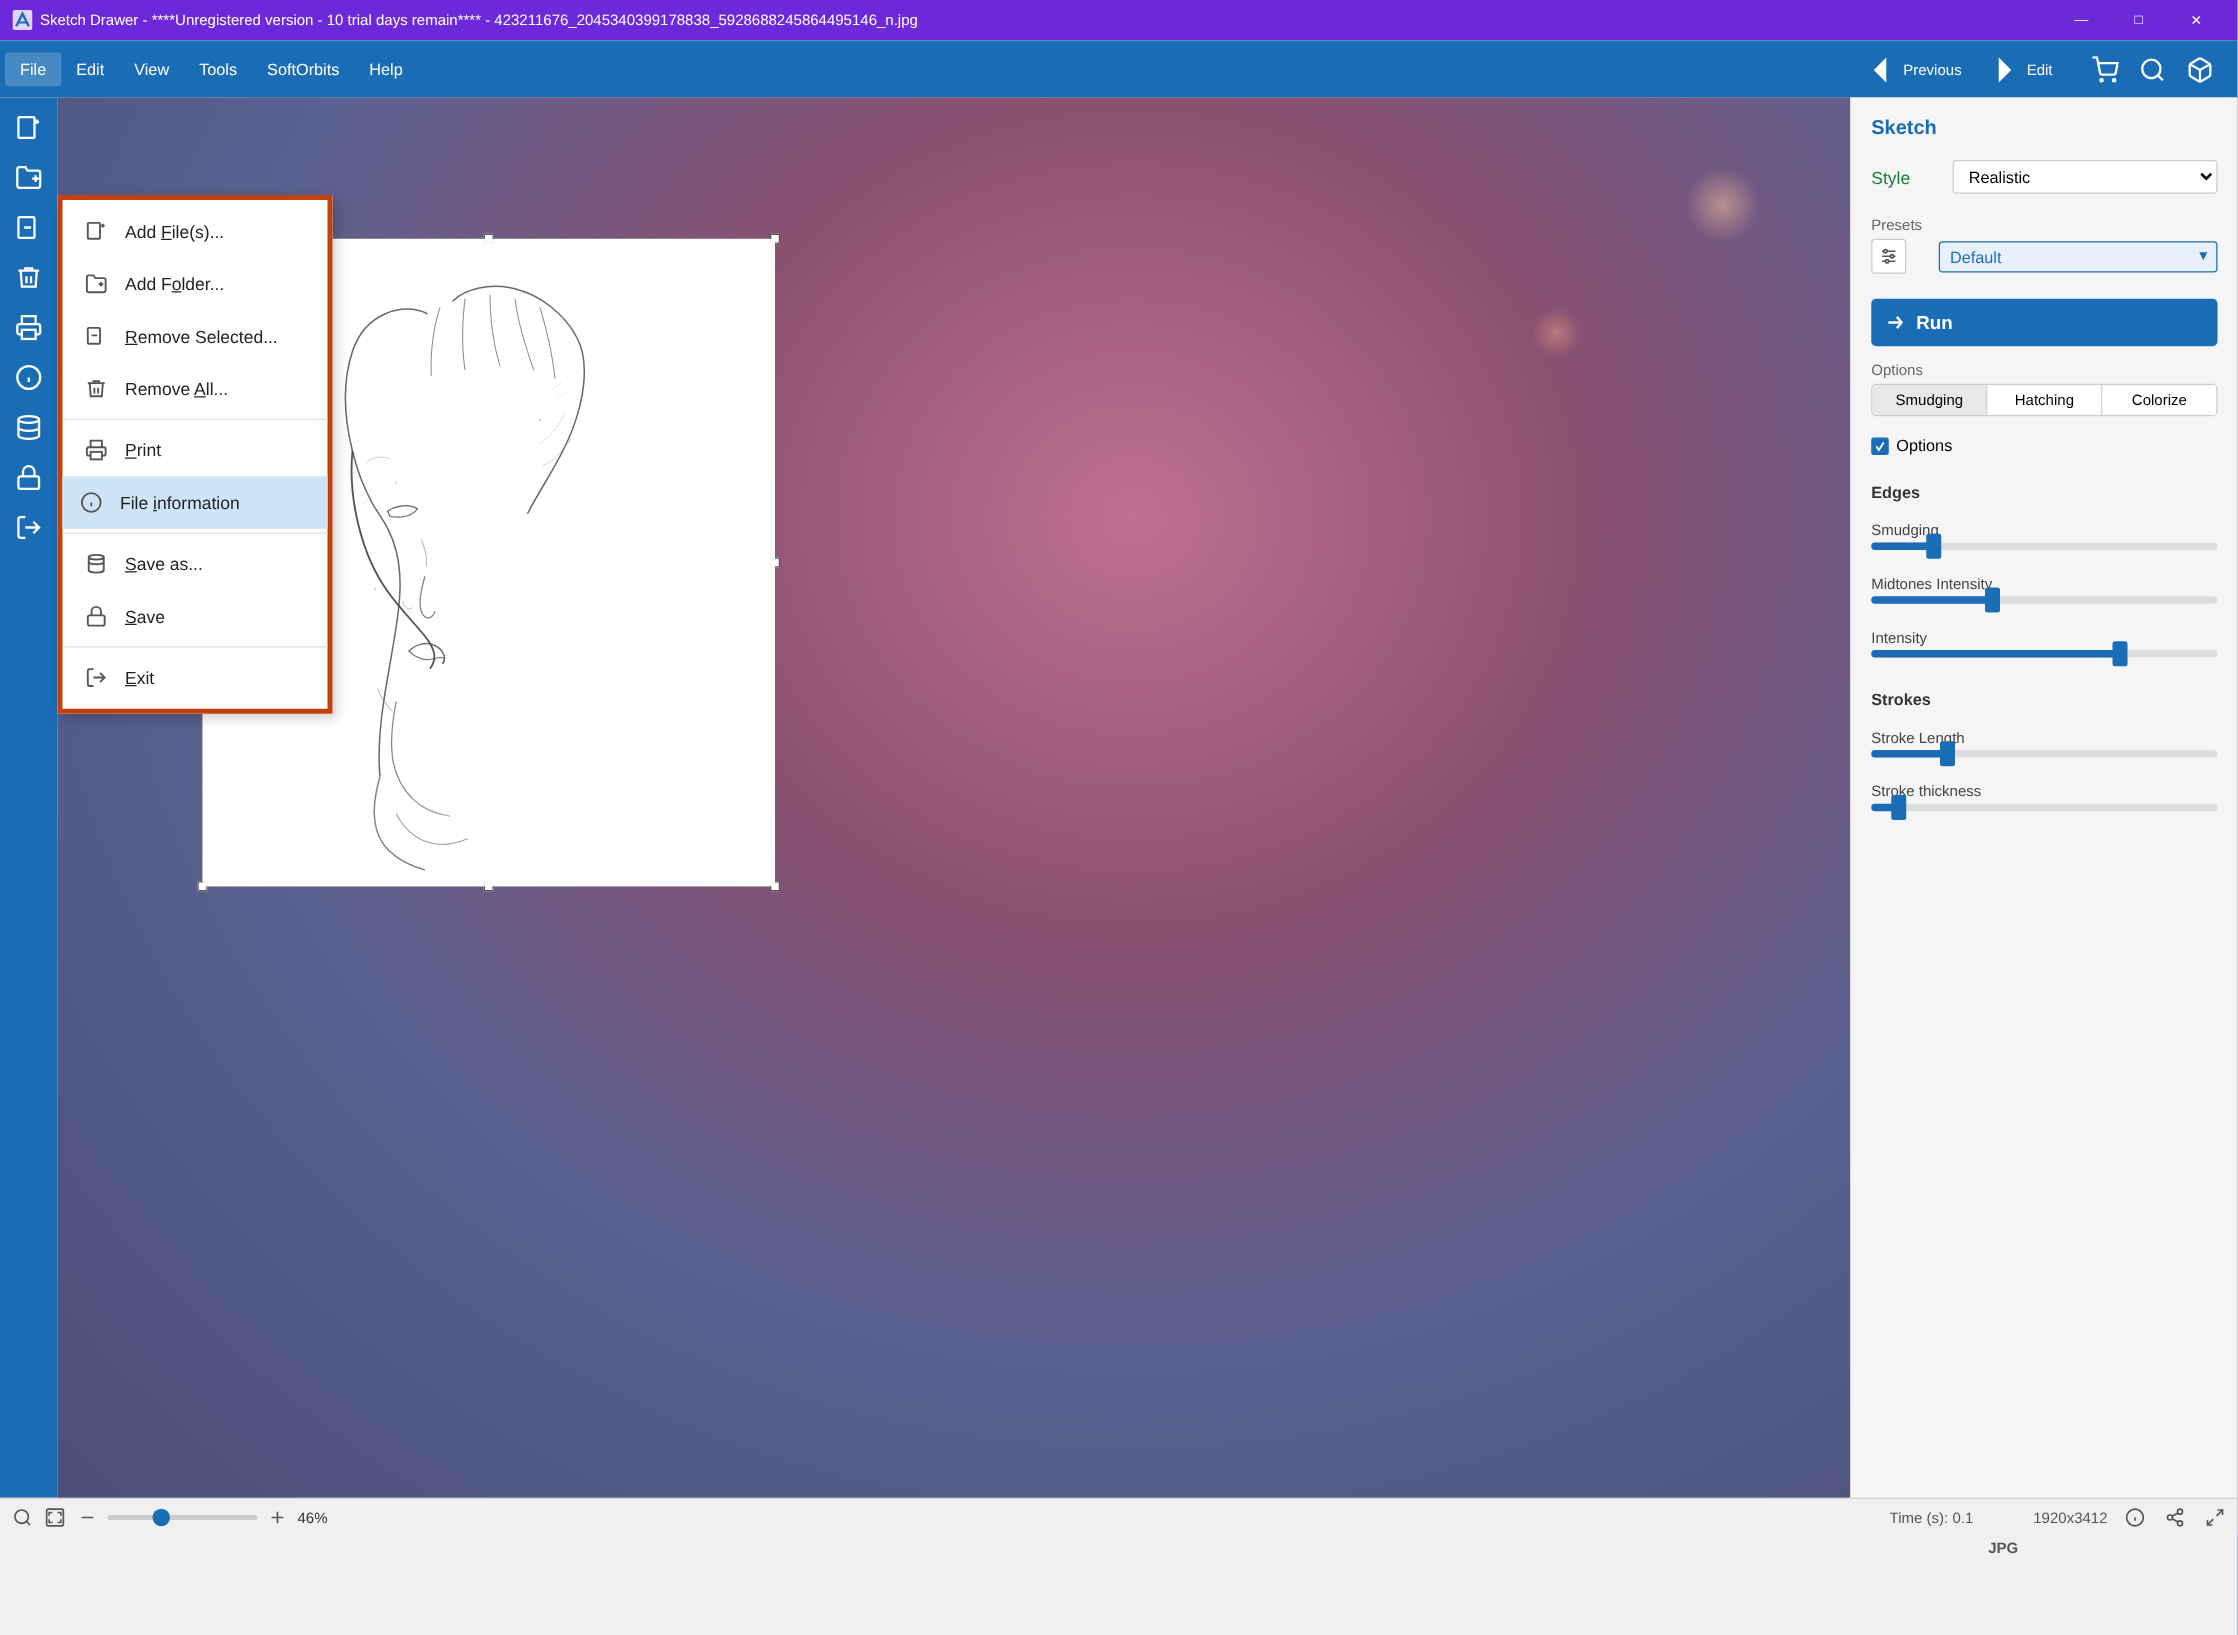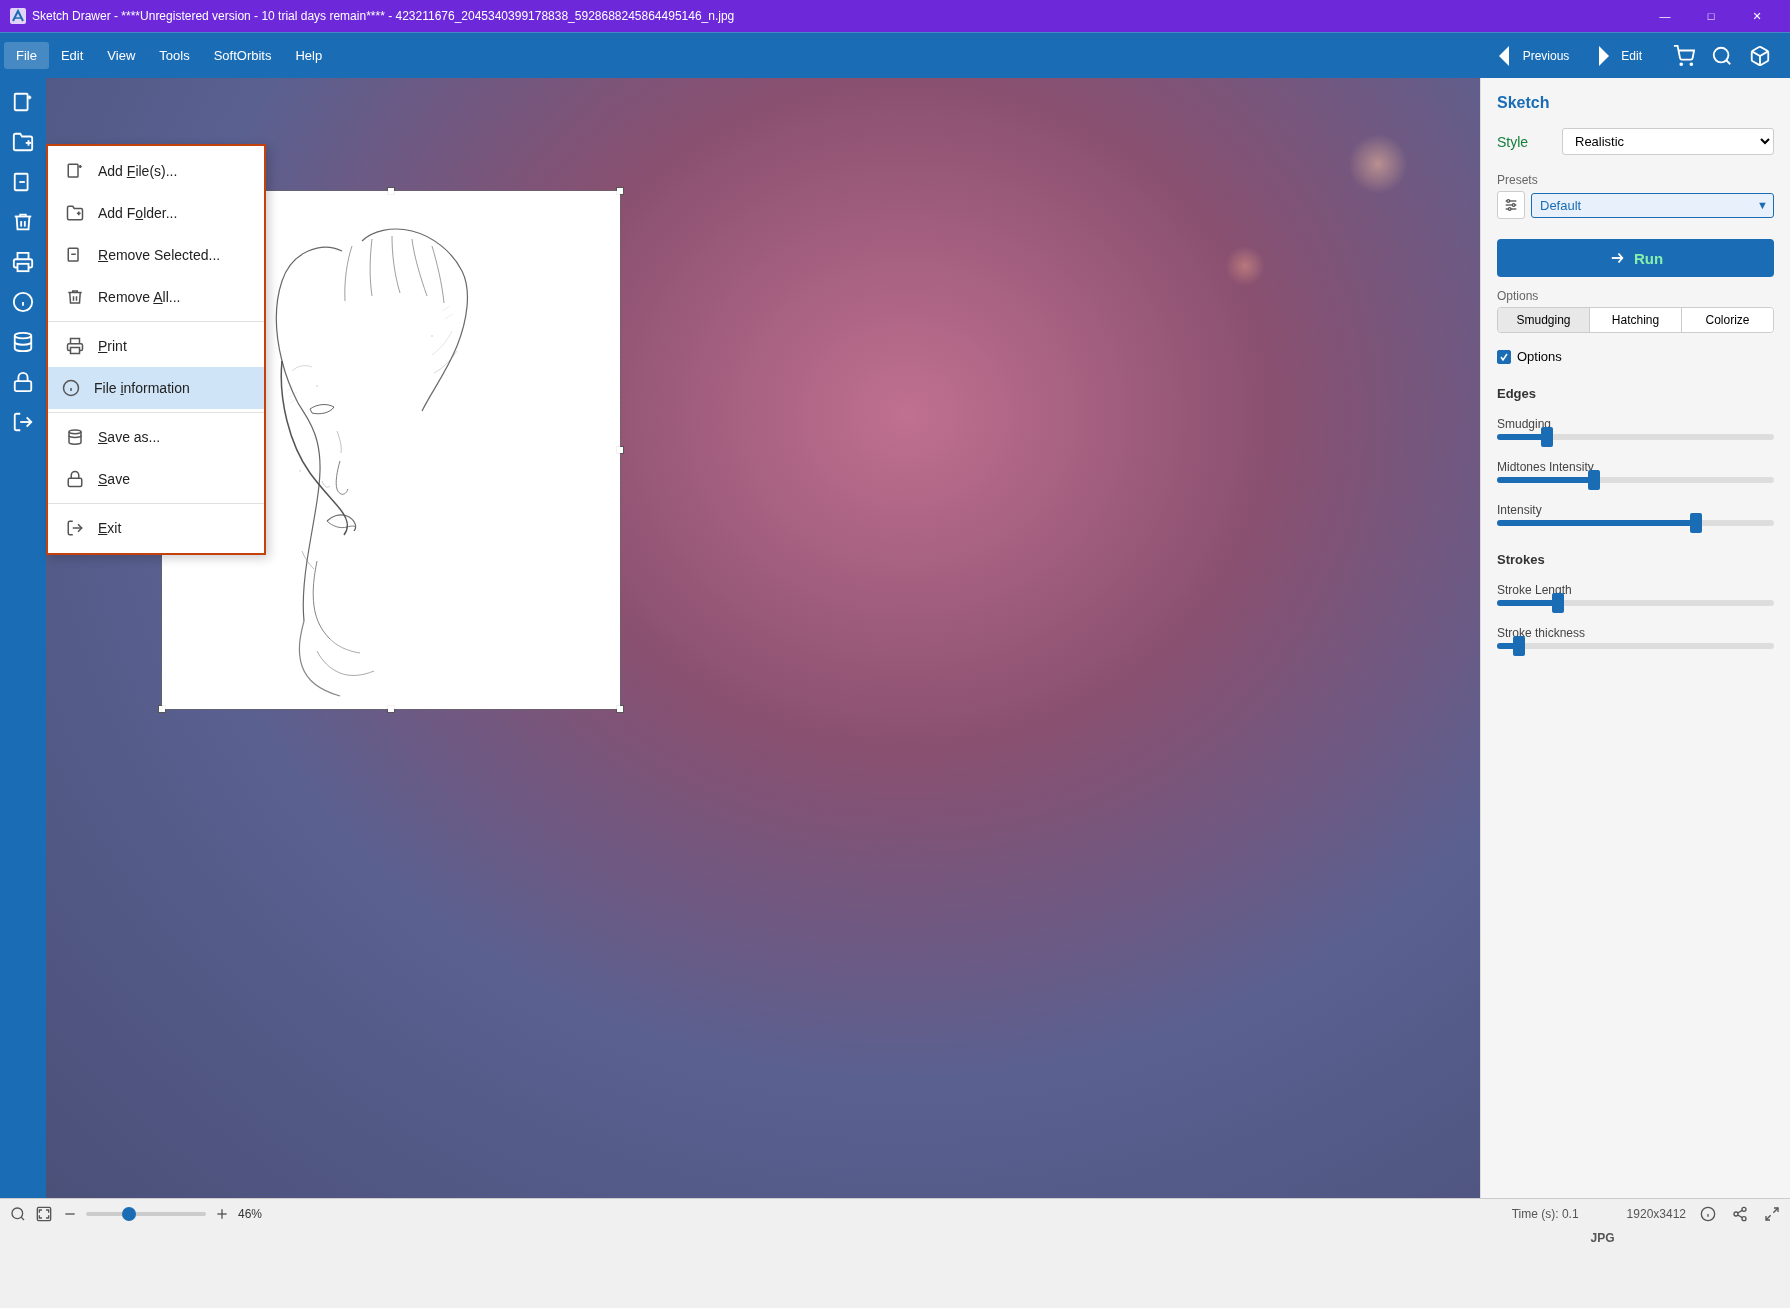--- a/index.html
+++ b/index.html
@@ -112,30 +112,30 @@
       font-size: 13px;
       cursor: pointer;
     }
     .panel-section-title {
       font-size: 12px;
       color: #666;
       margin-bottom: 4px;
     }
     .run-btn {
       background: #1a6db5;
-      color: #86efac;
+      color: #ffffff;
       border: none;
       padding: 10px;
       border-radius: 4px;
       font-size: 15px;
       font-weight: 600;
       cursor: pointer;
       display: flex;
       align-items: center;
-      justify-content: center;
+      justify-content: flex-start;
       gap: 8px;
       width: 100%;
     }
     .options-tabs {
       display: flex;
       border: 1px solid #ccc;
       border-radius: 4px;
       overflow: hidden;
     }
     .options-tab {
@@ -183,24 +183,24 @@
     }
     .statusbar-left { display: flex; align-items: center; gap: 6px; flex: 1; }
     .statusbar-right { display: flex; align-items: center; gap: 12px; color: #555; }
     .zoom-slider { width: 120px; height: 4px; background: #ccc; border-radius: 2px; position: relative; }
     .zoom-thumb { width: 14px; height: 14px; background: #1a6db5; border-radius: 50%; position: absolute; top: -5px; left: 30%; cursor: grab; }
     .statusbar-icon { width: 20px; height: 20px; display: flex; align-items: center; justify-content: center; cursor: pointer; color: #555; }
 
     
     .dropdown-menu {
       position: absolute;
-      top: 144px;
+      top: 156px;
       left: 46px;
       background: white;
-      border: 2px solid #c2410c;
+      border: 4px solid #c2410c;
       box-shadow: 3px 3px 10px rgba(0,0,0,0.2);
       z-index: 1000;
       min-width: 220px;
       padding: 4px 0;
     }
     .dropdown-item {
       display: flex;
       align-items: center;
       gap: 12px;
       padding: 10px 16px;
@@ -215,21 +215,21 @@
 
     
     .selection-handle {
       position: absolute;
       width: 8px; height: 8px;
       background: white;
       border: 1px solid #555;
     }
 
     .presets-row { display: flex; align-items: center; gap: 6px; margin-bottom: 8px; }
-    .presets-select-wrapper { flex: 1; position: relative; }
+    .presets-select-wrapper { flex: 1; position: relative; margin-left: 20px; }
     .presets-select-wrapper select { width: 100%; padding: 4px 24px 4px 8px; border: 1px solid #1a6db5; border-radius: 3px; appearance: none; background: #e8f0fb; color: #1a6db5; font-size: 13px; cursor: pointer; }
     .presets-icon { position: absolute; right: 6px; top: 50%; transform: translateY(-50%); color: #1a6db5; font-size: 11px; }
     .settings-icon-btn { width: 28px; height: 28px; border: 1px solid #ccc; border-radius: 3px; display: flex; align-items: center; justify-content: center; cursor: pointer; background: white; }
   </style>
 </head>
 <body>
 
 <div class="titlebar">
   <svg class="titlebar-icon" viewBox="0 0 16 16">
     <rect width="16" height="16" rx="2" fill="white" opacity="0.8"></rect>

